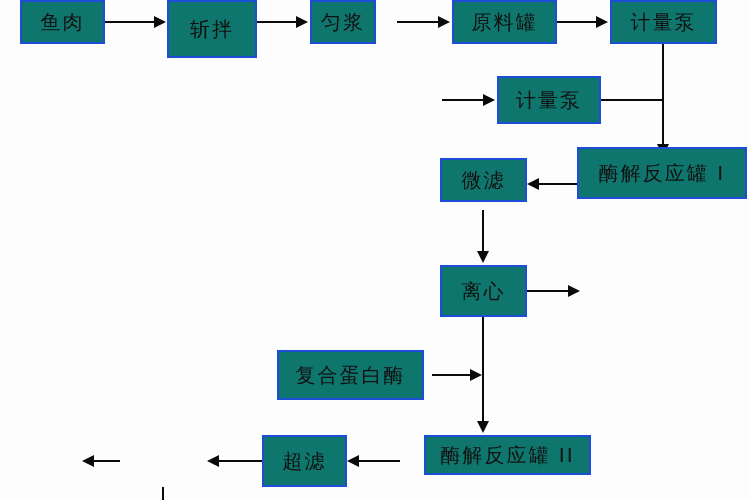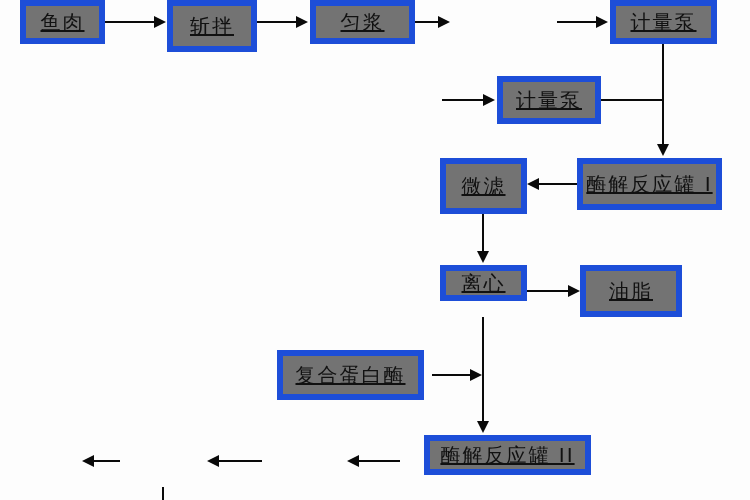--- a/index.html
+++ b/index.html
@@ -6,30 +6,29 @@
   .canvas{
     position:relative;
     width:750px;height:500px;
     background:#fdfdfd;
     font-family:"DejaVu Sans","Liberation Sans",sans-serif;
     overflow:hidden;
   }
   .node{
     position:absolute;
     box-sizing:border-box;
-    background:#737373;
-    border:6px solid #1d4ed8;
+    background:#0f766e;
+    border:2px solid #1d4ed8;
     color:#111;
     display:flex;
     align-items:center;
     justify-content:center;
     font-size:20px;
     letter-spacing:2px;
     white-space:nowrap;
-    text-decoration:underline;
   }
   .connectors{
     position:absolute;
     left:0;top:0;width:750px;height:500px;
     pointer-events:none;
   }
   .connectors line{stroke:#0a0a0a;stroke-width:2;}
   .connectors polygon{fill:#0a0a0a;}
 </style>
 </head>
@@ -98,38 +97,39 @@
       <line x1="120" y1="461" x2="92" y2="461"></line>
       <polygon points="82,461 94,455 94,467"></polygon>
     </g>
     <g>
       <line x1="163" y1="487" x2="163" y2="500"></line>
     </g>
   </svg>
 
   <div class="node" style="left:20px;top:0;width:85px;height:44px">鱼肉</div>
 
-  <div class="node" style="left:167px;top:0;width:90px;height:52px">斩拌</div>
+  <div class="node" style="left:167px;top:0;width:90px;height:58px">斩拌</div>
 
-  <div class="node" style="left:310px;top:0;width:105px;height:44px">匀浆</div>
+  <div class="node" style="left:310px;top:0;width:66px;height:44px">匀浆</div>
 
+  <div class="node" style="left:452px;top:0;width:105px;height:44px">原料罐</div>
 
   <div class="node" style="left:610px;top:0;width:107px;height:44px">计量泵</div>
 
 
   <div class="node" style="left:497px;top:76px;width:104px;height:48px">计量泵</div>
 
-  <div class="node" style="left:577px;top:158px;width:145px;height:52px">酶解反应罐 I</div>
+  <div class="node" style="left:577px;top:147px;width:170px;height:52px">酶解反应罐 I</div>
 
-  <div class="node" style="left:440px;top:158px;width:87px;height:56px">微滤</div>
+  <div class="node" style="left:440px;top:158px;width:87px;height:44px">微滤</div>
 
-  <div class="node" style="left:440px;top:265px;width:87px;height:36px">离心</div>
+  <div class="node" style="left:440px;top:265px;width:87px;height:52px">离心</div>
 
-  <div class="node" style="left:580px;top:265px;width:102px;height:52px">油脂</div>
 
   <div class="node" style="left:277px;top:350px;width:147px;height:50px">复合蛋白酶</div>
 
   <div class="node" style="left:424px;top:435px;width:167px;height:40px">酶解反应罐 II</div>
 
+  <div class="node" style="left:262px;top:435px;width:85px;height:52px">超滤</div>
 
 
 
 </div>
 
 </body></html>

